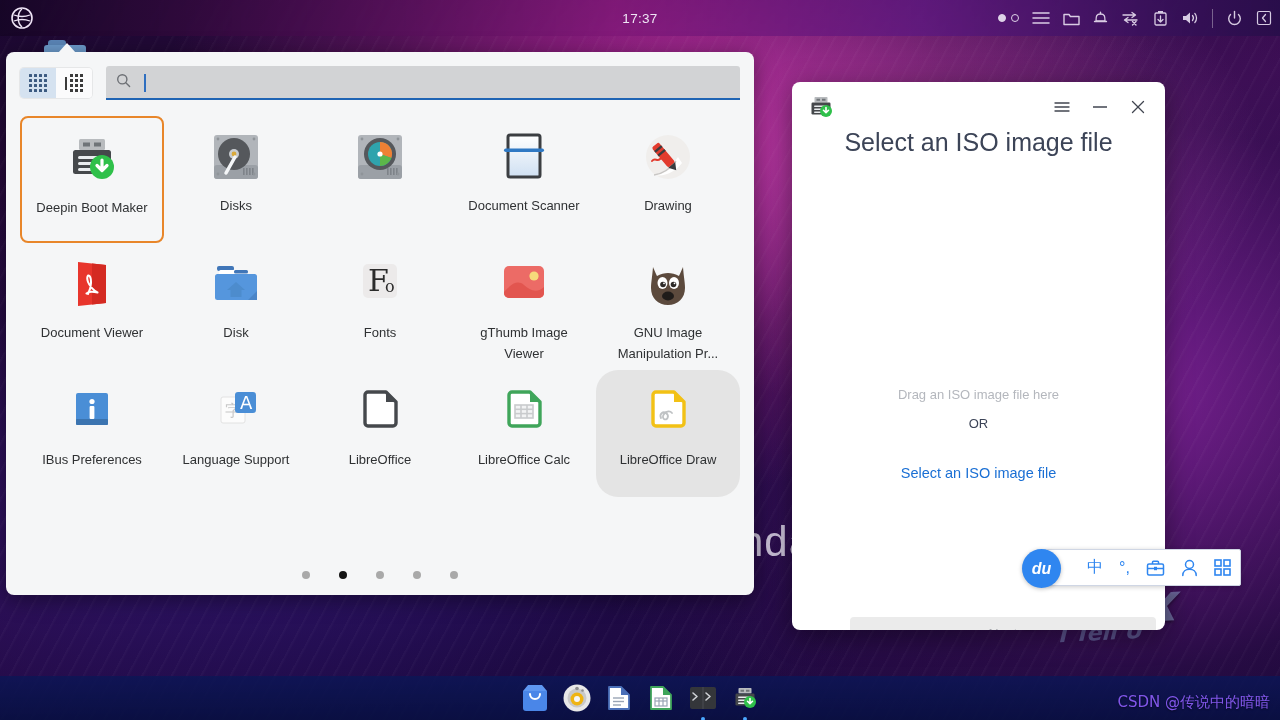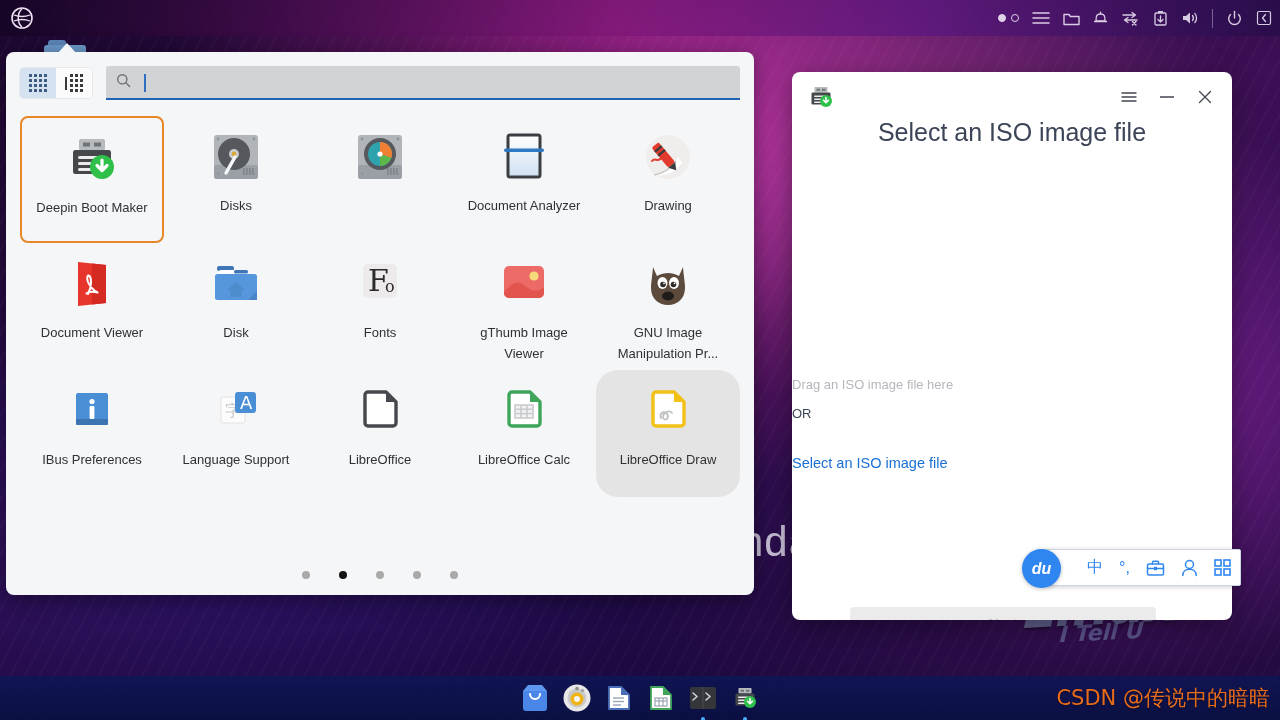--- a/index.html
+++ b/index.html
@@ -144,21 +144,21 @@
 
   #pager{
     position:absolute; left:0; right:0; bottom:16px;
     display:flex; align-items:center; justify-content:center; gap:29px;
   }
   .pdot{ width:8px; height:8px; border-radius:50%; background:#a9a9a9; cursor:pointer; }
   .pdot.on{ background:#141414; }
 
   
   #dbm{
-    position:absolute; left:792px; top:72px; width:440px; height:548px;
+    position:absolute; left:792px; top:82px; width:373px; height:548px;
     background:#ffffff; border-radius:8px;
     box-shadow:0 6px 28px rgba(0,0,0,.42);
     overflow:hidden;
   }
   #dbm-titlebar{
     height:50px; display:flex; align-items:flex-start; justify-content:space-between;
     padding:10px 8px 0 14px;
   }
   #dbm-wicon{ width:30px; height:30px; }
   .wbtns{ display:flex; align-items:center; gap:0; }
@@ -167,21 +167,21 @@
     cursor:pointer; color:#414550;
   }
   #dbm-title{
     text-align:center; font-size:25px; color:#3c4457; font-weight:normal;
     margin-top:-4px;
   }
   #dbm-body{
     position:relative; height:100%;
   }
   #drop-zone{
-    position:absolute; left:0; right:0; top:230px; 
+    position:absolute; left:0; right:0; top:230px; text-align:center;
   }
   .dz-hint{ font-size:13px; color:#b4b7bd; margin-bottom:14px; }
   .dz-or{ font-size:13px; color:#3c4457; margin-bottom:34px; }
   .dz-link{ font-size:14.5px; color:#1a6fd4; cursor:pointer; }
   #dbm-next{
     position:absolute; left:58px; bottom:54px; width:306px; height:34px;
     background:#ebebeb; border:0; border-radius:4px;
     font-family:"Liberation Sans", sans-serif; font-size:14px; color:#a5a8ad;
     cursor:default;
   }
@@ -209,21 +209,21 @@
   }
   .dapp{ width:30px; height:30px; position:relative; cursor:pointer; }
   .dapp .run{
     position:absolute; left:50%; transform:translateX(-50%); bottom:-8px;
     width:4px; height:4px; border-radius:50%; background:#4ba8ff;
   }
 
   
   #watermark{
     position:absolute; right:10px; bottom:8px;
-    font-size:21px; color:#f97316; opacity:.93;
+    font-size:15px; color:#8b5cf6; opacity:.93;
     font-family:"DejaVu Sans", sans-serif;
     text-shadow:0 1px 2px rgba(0,0,0,.5);
   }
 </style>
 </head>
 <body>
 
 <div id="desktop">
   <div id="desktop-streaks"></div>
   <div id="desktop-glow"></div>
@@ -241,20 +241,21 @@
 <div id="topbar">
   <div id="tb-logo">
     <svg width="22" height="22" viewBox="0 0 22 22">
       <circle cx="11" cy="11" r="10" fill="none" stroke="#efe4f6" stroke-width="1.6"></circle>
       <path d="M11 2 C6 6 6 16 11 20" fill="none" stroke="#efe4f6" stroke-width="1.5"></path>
       <path d="M3 8 Q11 11 19 8" fill="none" stroke="#efe4f6" stroke-width="1.3"></path>
       <path d="M3 14 Q11 11 19 14" fill="none" stroke="#efe4f6" stroke-width="1.3"></path>
     </svg>
   </div>
 
+  <div id="tb-clock">17:37</div>
 
   <div id="tb-right">
     <div class="ws-dots">
       <span class="ws-dot on"></span>
         <span class="ws-dot"></span>
     </div>
 
     <div class="tb-ico">
       <svg width="18" height="14" viewBox="0 0 18 14">
         <g stroke="#e6dcef" stroke-width="1.5" stroke-linecap="round">
@@ -455,21 +456,21 @@
           <defs>
               <linearGradient id="scg" x1="0" y1="0" x2="0" y2="1">
             <stop offset="0" stop-color="#ffffff"></stop>
                 <stop offset="1" stop-color="#cfe0f2"></stop>
           </linearGradient>
             </defs>
           <rect x="12" y="6" width="32" height="42" rx="2" fill="url(#scg)" stroke="#3b3e42" stroke-width="3"></rect>
           <rect x="8" y="19.5" width="40" height="3.5" rx="1.75" fill="#2f79c4"></rect>
         </svg>
       </div>
-      <div class="app-label">Document Analyzer</div>
+      <div class="app-label">Document Scanner</div>
     </div>
 
     <div class="app">
       <div class="app-icon">
         <svg width="56" height="56" viewBox="0 0 56 56">
           <circle cx="28" cy="28" r="22" fill="#f0eeec"></circle>
           <path d="M14 46 c10-2 18-9 24-18 l4 6 c-7 9-17 14-28 12z" fill="#fff"></path>
           <path d="M14 46 c8-1 16-6 22-14" fill="none" stroke="#c8c6c4" stroke-width="1.3"></path>
           <g transform="rotate(-40 28 26)">
             <rect x="20" y="10" width="9" height="26" rx="2" fill="#e23b2e"></rect>

